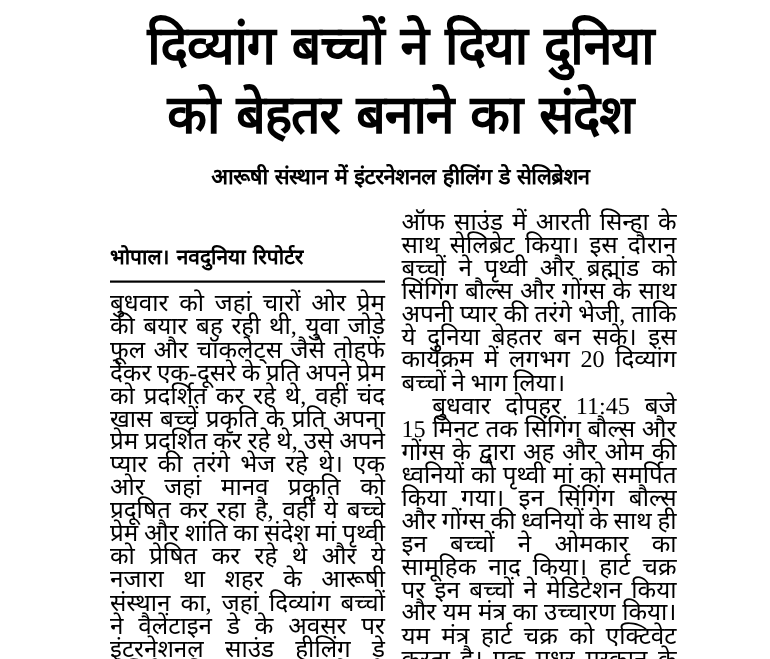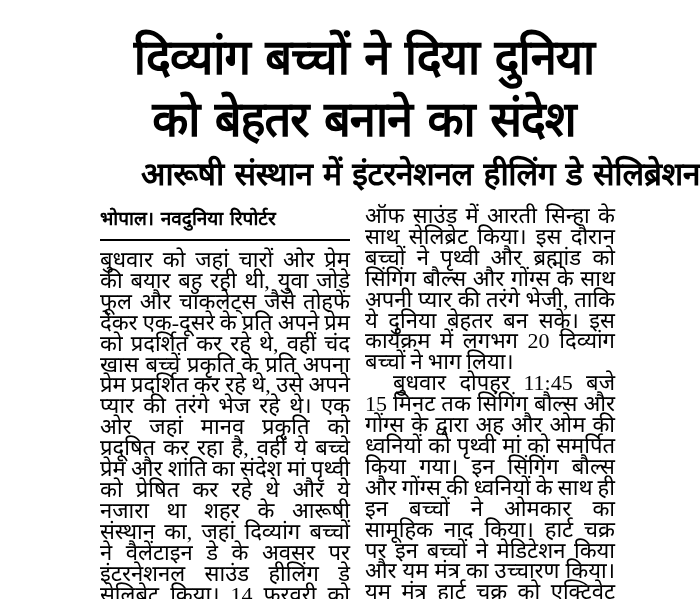--- a/index.html
+++ b/index.html
@@ -13,44 +13,43 @@
     width: 700px;
     height: 599px;
     background: #ffffff;
     color: #000000;
     font-family: "Liberation Serif", serif;
     overflow: hidden;
   }
 
   
   .head-block {
-    padding-top: 26px;
+    padding-top: 12px;
     text-align: center;
     margin-left: 28px;
   }
 
   .headline {
     font-family: "DejaVu Sans", sans-serif;
     font-weight: 900;
     font-size: 47px;
     line-height: 62px;
     letter-spacing: -1px;
     color: #000000;
     transform: scaleY(1.04);
   }
 
   .subheadline {
     margin-top: 8px;
     font-family: "DejaVu Sans", sans-serif;
     font-weight: 700;
-    font-size: 32px;
+    font-size: 20px;
     line-height: 32px;
     letter-spacing: -0.5px;
     color: #000000;
-    text-align: right;
   }
 
   
   .columns {
     margin: 16px 85px 0 100px;
     display: flex;
     gap: 15px;
   }
 
   .column {
@@ -60,20 +59,21 @@
 
   .byline {
     font-family: "DejaVu Sans", sans-serif;
     font-weight: 700;
     font-size: 19px;
     line-height: 24px;
     padding-bottom: 9px;
     border-bottom: 2px solid #000000;
     margin-bottom: 9px;
     white-space: nowrap;
+    margin-top: 30px;
   }
 
   .body-text {
     font-size: 22px;
     line-height: 20.9px;
     text-align: justify;
     word-spacing: -0.5px;
   }
 
   .body-text.indent {

